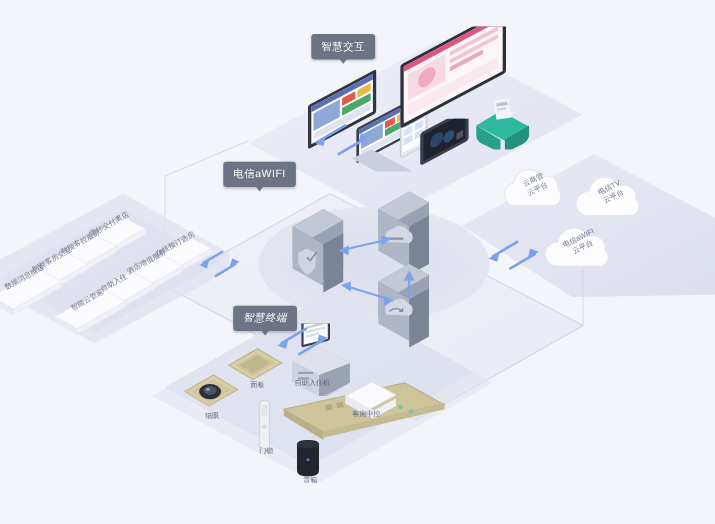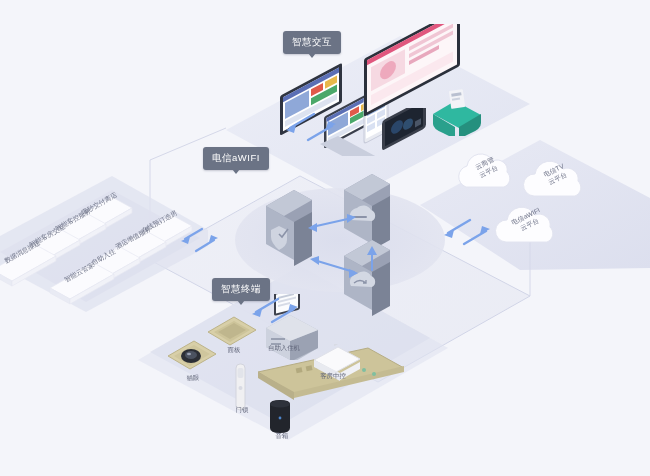--- a/index.html
+++ b/index.html
@@ -83,21 +83,21 @@
     <polygon points="0,252 112,190 200,238 86,302" fill="url(#pg)" opacity="0.95"></polygon>
     <polygon points="0,236 112,176 208,230 208,246 86,312 0,266" fill="#dfe1ef" opacity="0.75"></polygon>
 
     <polygon points="150,352 300,266 430,338 282,424" fill="url(#pg)" opacity="0.9"></polygon>
     <polygon points="138,360 300,266 448,348 288,440" fill="#e0e3f0" opacity="0.6"></polygon>
 
     <ellipse cx="340" cy="240" rx="105" ry="52" fill="url(#ellg)" opacity="0.9"></ellipse>
   </svg>
 
   <div class="badge" style="left:283px;top:31px;">智慧交互</div>
-  <div class="badge" style="left:212px;top:278px;">智慧终端</div>
+  <div class="badge" style="left:212px;top:278px;font-style:italic;">智慧终端</div>
   <div class="badge" style="left:203px;top:147px;">电信aWIFI</div>
 
   <svg class="dev" style="left:272px;top:60px;" width="120" height="80">
     <g transform="skewY(-28)">
       <rect x="8" y="40" width="62" height="40" rx="2" fill="#2f3440"></rect>
       <rect x="11" y="43" width="56" height="34" fill="#fff"></rect>
       <rect x="11" y="43" width="56" height="5" fill="#5b6fb5"></rect>
       <rect x="13" y="50" width="24" height="16" fill="#8fa8d8"></rect>
       <rect x="39" y="50" width="12" height="7" fill="#e05a4a"></rect>
       <rect x="53" y="50" width="12" height="7" fill="#e8b84b"></rect>

